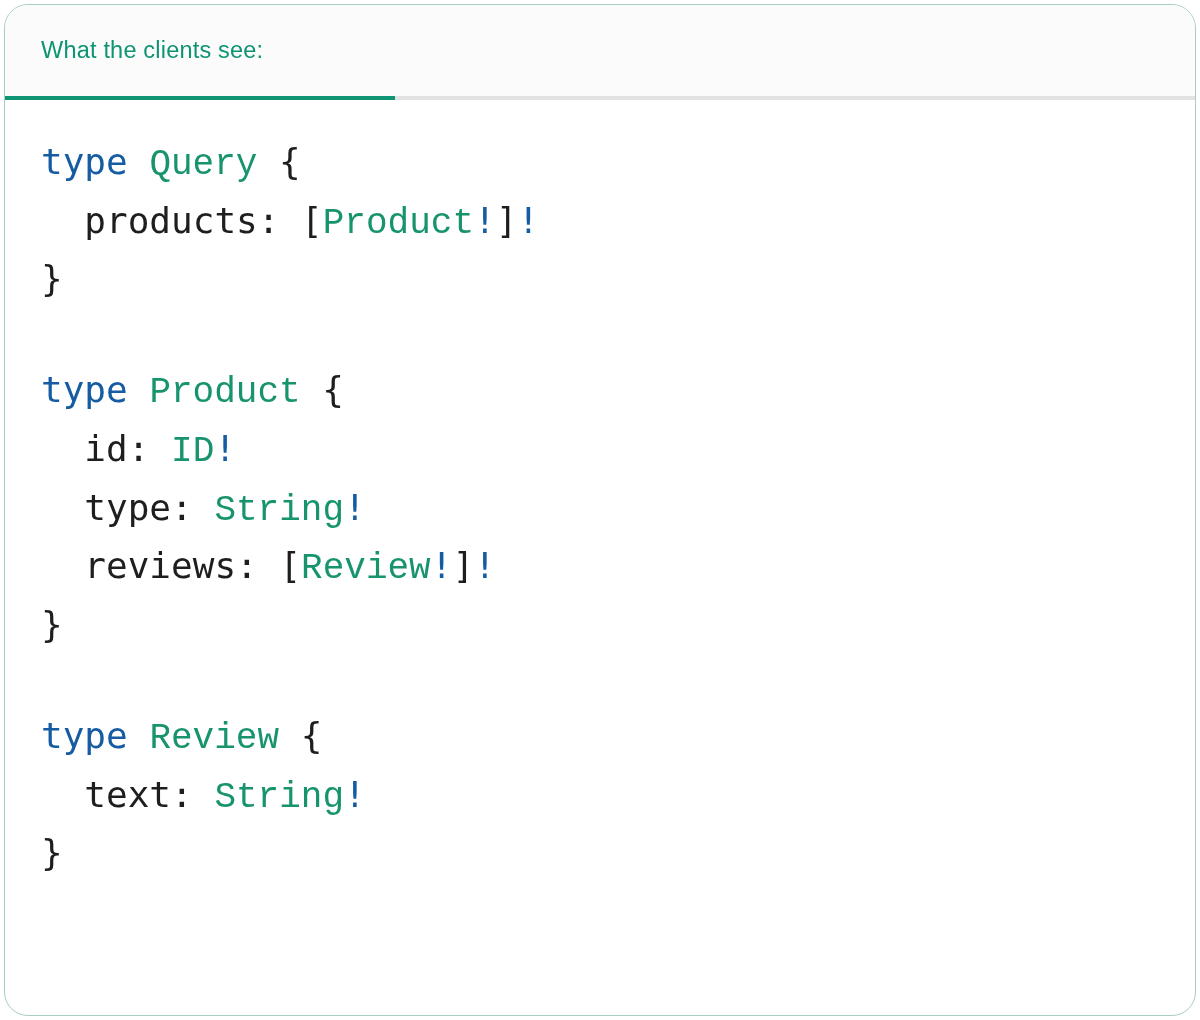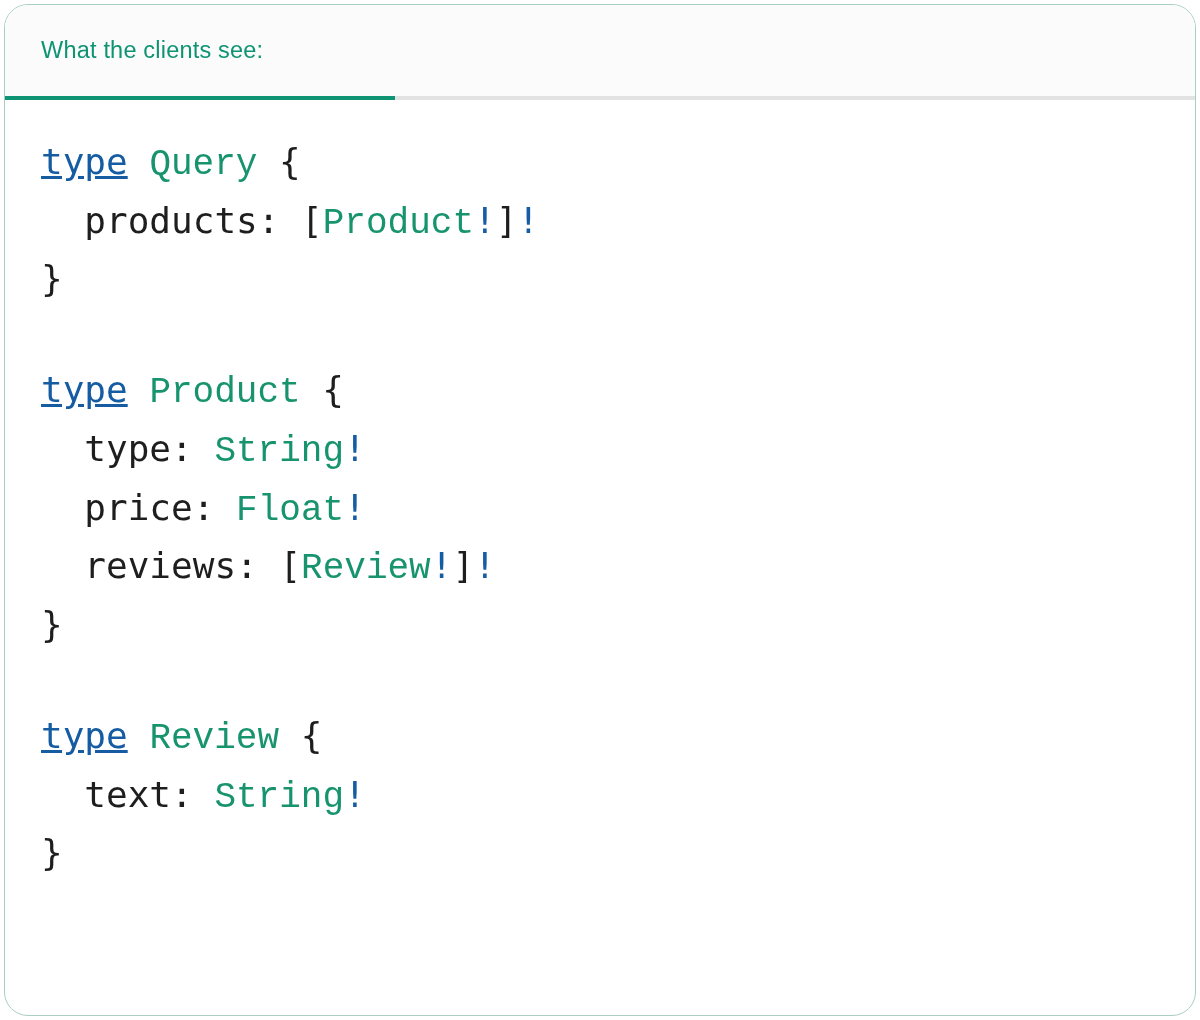--- a/index.html
+++ b/index.html
@@ -57,42 +57,42 @@
   }
   .code {
     padding: 34px 30px 20px 36px;
     background: var(--body-bg);
     font-family: "DejaVu Sans Mono", "Liberation Mono", monospace;
     font-size: 36px;
     line-height: 55.6px;
     font-weight: 400;
   }
   .code-line { white-space: pre; }
-  .tok-keyword { color: var(--keyword); text-decoration: underline; }
+  .tok-keyword { color: var(--keyword); }
   .tok-type    { color: var(--typename); font-family: Liberation Mono, monospace; }
   .tok-plain   { color: var(--plain); }
   .tok-bang    { color: var(--bang); }
 </style>
 </head>
 <body>
 
 <div class="card">
   <div class="tab-bar">
     <div class="tab">
       <span class="tab-label">What the clients see:</span>
     </div>
   </div>
   <div class="code">
       <div class="code-line"><span class="tok-keyword">type</span><span class="tok-plain"> </span><span class="tok-type">Query</span><span class="tok-plain"> {</span></div>
       <div class="code-line"><span class="tok-plain">  products: [</span><span class="tok-type">Product</span><span class="tok-bang">!</span><span class="tok-plain">]</span><span class="tok-bang">!</span></div>
       <div class="code-line"><span class="tok-plain">}</span></div>
       <div class="code-line">&nbsp;</div>
       <div class="code-line"><span class="tok-keyword">type</span><span class="tok-plain"> </span><span class="tok-type">Product</span><span class="tok-plain"> {</span></div>
+      <div class="code-line"><span class="tok-plain">  id: </span><span class="tok-type">ID</span><span class="tok-bang">!</span></div>
       <div class="code-line"><span class="tok-plain">  type: </span><span class="tok-type">String</span><span class="tok-bang">!</span></div>
-      <div class="code-line"><span class="tok-plain">  price: </span><span class="tok-type">Float</span><span class="tok-bang">!</span></div>
       <div class="code-line"><span class="tok-plain">  reviews: [</span><span class="tok-type">Review</span><span class="tok-bang">!</span><span class="tok-plain">]</span><span class="tok-bang">!</span></div>
       <div class="code-line"><span class="tok-plain">}</span></div>
       <div class="code-line">&nbsp;</div>
       <div class="code-line"><span class="tok-keyword">type</span><span class="tok-plain"> </span><span class="tok-type">Review</span><span class="tok-plain"> {</span></div>
       <div class="code-line"><span class="tok-plain">  text: </span><span class="tok-type">String</span><span class="tok-bang">!</span></div>
       <div class="code-line"><span class="tok-plain">}</span></div>
     </div>
 </div>
 
 </body></html>

